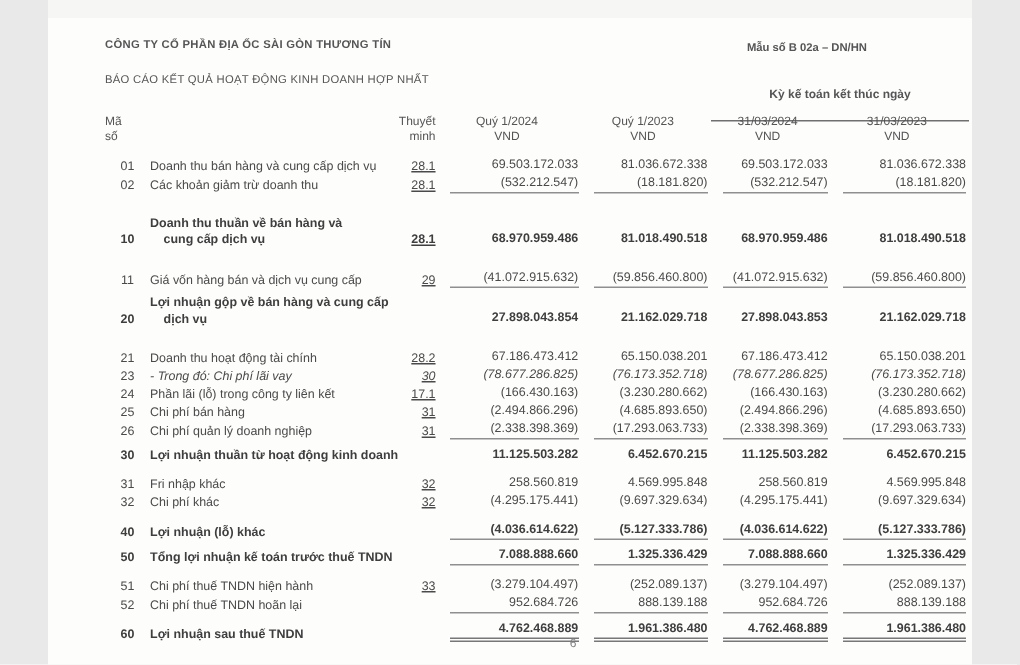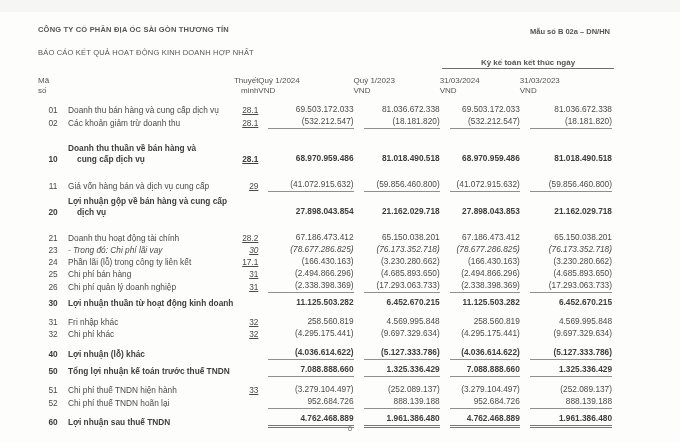--- a/index.html
+++ b/index.html
@@ -1,20 +1,20 @@
 <!DOCTYPE html>
 <html><head>
 <meta charset="utf-8">
 <style>
   html,body { margin:0; padding:0; }
   body { background:#e9e9e9; font-family:"Liberation Sans", sans-serif; }
 
   .page {
     position:relative;
-    width:680px; height:443px;
+    width:616px; height:443px;
     margin:0 auto;
     background:#fdfdfc;
     color:#4a4a4a;
     overflow:hidden;
   }
   .page::before {
     content:""; position:absolute; left:0; top:0; width:100%; height:12px;
     background:rgba(120,120,110,0.05);
   }
 
@@ -26,21 +26,21 @@
     position:absolute; right:70px; top:27px;
     font-size:7.5px; font-weight:bold; color:#555;
   }
   .report-title {
     position:absolute; left:38px; top:48px;
     font-size:7.5px; font-weight:normal; letter-spacing:.2px; color:#555;
   }
   .period-heading {
     position:absolute; left:442px; top:58px; width:172px;
     text-align:center; font-size:8px; font-weight:bold; color:#555;
-    border-bottom:1px solid #6f6f6f; padding-bottom:1px;
+    border-bottom:1px solid #6f6f6f; padding-bottom:13px;
   }
 
   table.statement {
     position:absolute; left:38px; top:76px; width:574px;
     border-collapse:collapse; table-layout:fixed;
     font-size:8.3px; color:#4a4a4a;
   }
   col.c-code  { width:30px; }
   col.c-label { width:158px; }
   col.c-note  { width:32px; }
@@ -48,21 +48,21 @@
   col.c-v2    { width:86px; }
   col.c-v3    { width:80px; }
   col.c-v4    { width:92px; }
 
   thead th {
     font-size:8px; font-weight:normal; color:#555;
     line-height:10px; vertical-align:bottom; padding:0 0 8px 0;
   }
   thead th.code { text-align:left; }
   thead th.note { text-align:right; white-space:nowrap; }
-  thead th.val  { text-align:left; white-space:nowrap; }
+  thead th.val  { text-align:center; white-space:nowrap; }
 
   tbody td {
     padding:0; line-height:11px; vertical-align:bottom;
     white-space:nowrap; overflow:visible;
   }
   td.code  { text-align:center; }
   td.label { text-align:left; }
   td.label .l2 { padding-left:9px; }
   td.note  { text-align:right;text-decoration:underline; }
   td.val   { text-align:right; }

